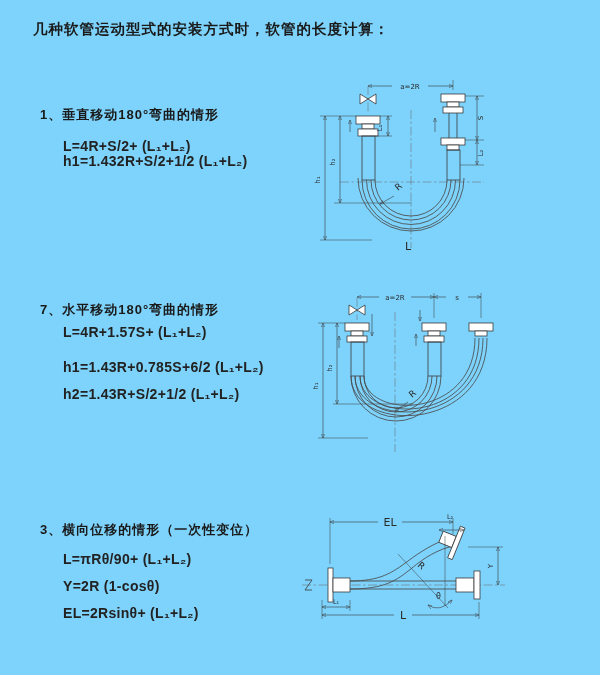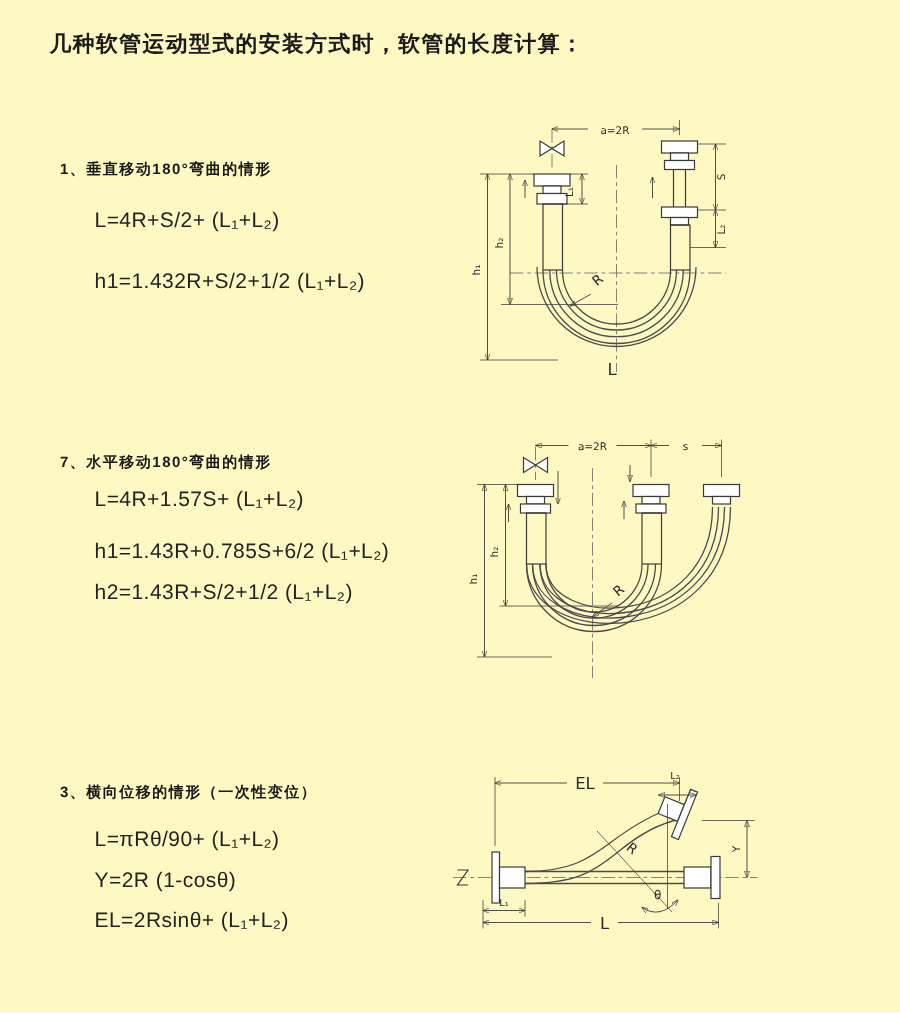--- a/index.html
+++ b/index.html
@@ -1,30 +1,30 @@
 <!DOCTYPE html>
 <html><head>
 <meta charset="utf-8">
 <style>
   html,body{margin:0;padding:0;background:#ffffff;}
   .page{
-    position:relative;width:600px;height:675px;background:#fef9c3;
+    position:relative;width:600px;height:675px;background:#7dd3fc;
     font-family:"Liberation Sans","DejaVu Sans",sans-serif;color:#1a1a1a;
     overflow:hidden;border-right:1px solid #dcdcdc;
   }
   .page-title{
     position:absolute;left:33px;top:20px;font-size:14.5px;font-weight:bold;
     letter-spacing:1px;white-space:nowrap;
   }
   .sec-heading{
-    position:absolute;left:40px;font-size:10px;font-weight:bold;
+    position:absolute;left:40px;font-size:13px;font-weight:bold;
     letter-spacing:1px;white-space:nowrap;text-align:right;
   }
   .formula{
-    position:absolute;left:63px;font-size:14px;font-weight:normal;color:#222;
+    position:absolute;left:63px;font-size:14px;font-weight:bold;color:#222;
     white-space:nowrap;letter-spacing:.3px;
   }
   .dia{position:absolute;}
   svg{display:block;}
   svg line, svg path, svg rect, svg polyline{stroke:#3a3a3a;stroke-width:.8;fill:none;}
   svg .cl{stroke:#6a6a6a;stroke-width:.55;stroke-dasharray:9 2.5 2.5 2.5;}
   svg .dim{stroke:#3a3a3a;stroke-width:.6;}
   svg .ext{stroke:#3a3a3a;stroke-width:.5;}
   svg .hose{stroke:#4a4a4a;stroke-width:.85;}
   svg .part{fill:#ffffff;stroke:#3a3a3a;stroke-width:.8;}
@@ -34,21 +34,21 @@
 </style>
 </head>
 <body>
 
 <div class="page">
 
   <div class="page-title">几种软管运动型式的安装方式时，软管的长度计算：</div>
 
   <div class="sec-heading" style="top:106px">1、垂直移动180°弯曲的情形</div>
   <div class="formula" style="top:138px">L=4R+S/2+ (L₁+L₂)</div>
-  <div class="formula" style="top:179px">h1=1.432R+S/2+1/2 (L₁+L₂)</div>
+  <div class="formula" style="top:153px">h1=1.432R+S/2+1/2 (L₁+L₂)</div>
 
   <svg class="dia" style="left:312px;top:70px" width="238" height="186" viewBox="0 0 238 186">
     <defs>
       <marker id="m1" viewBox="0 0 8 6" refX="7.5" refY="3" markerWidth="7.5" markerHeight="6" orient="auto-start-reverse">
         <path d="M0,0 L8,3 L0,6 Z" fill="#3a3a3a" stroke="none"></path>
       </marker>
       <pattern id="b1" patternUnits="userSpaceOnUse" width="4" height="4">
         <path d="M0,0 L4,4 M4,0 L0,4" stroke="#555" stroke-width=".5"></path>
       </pattern>
     </defs>

